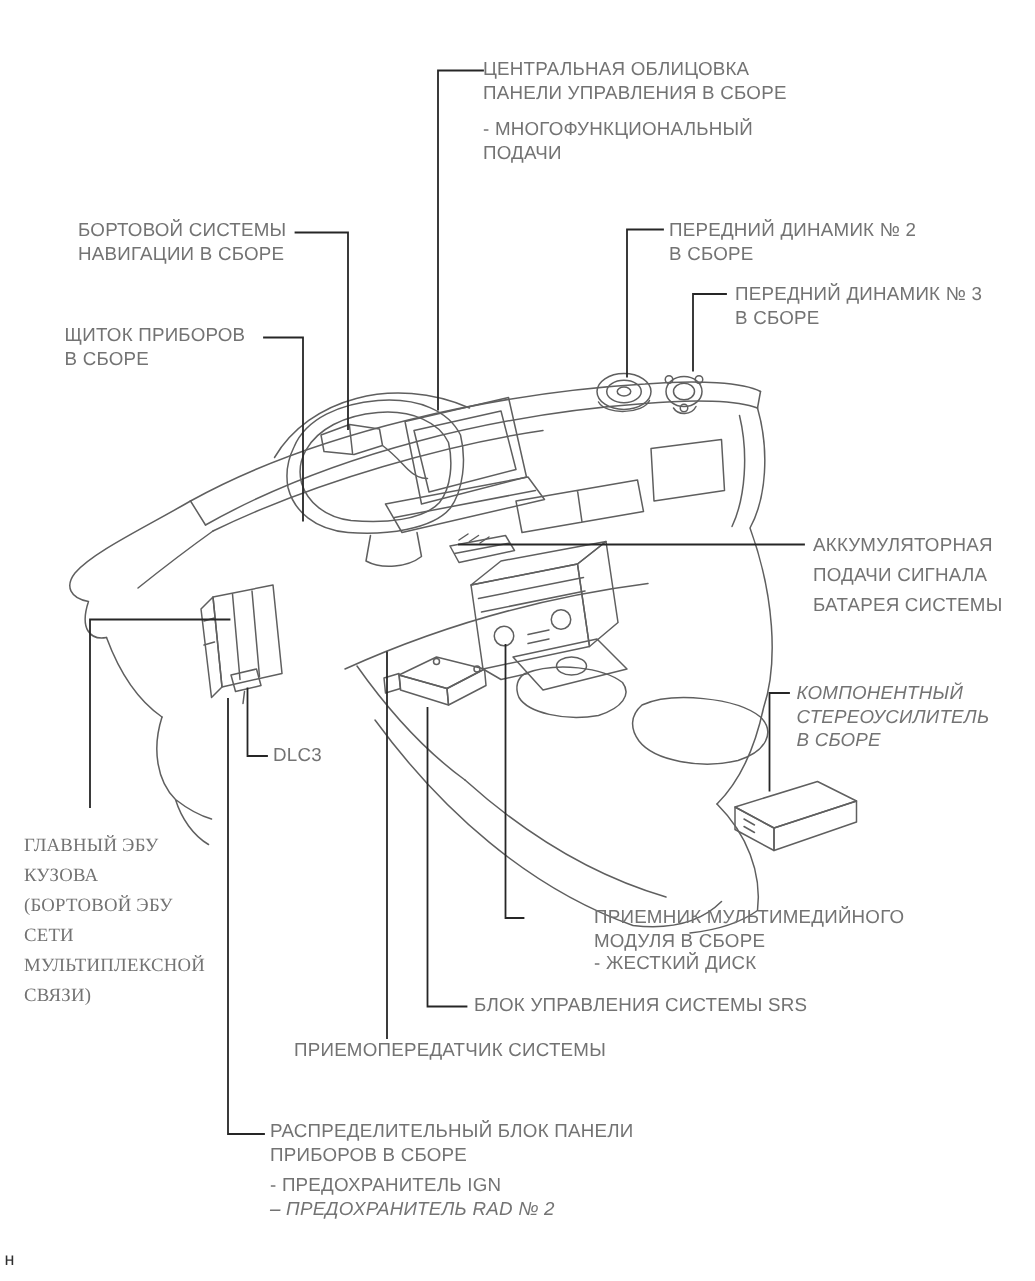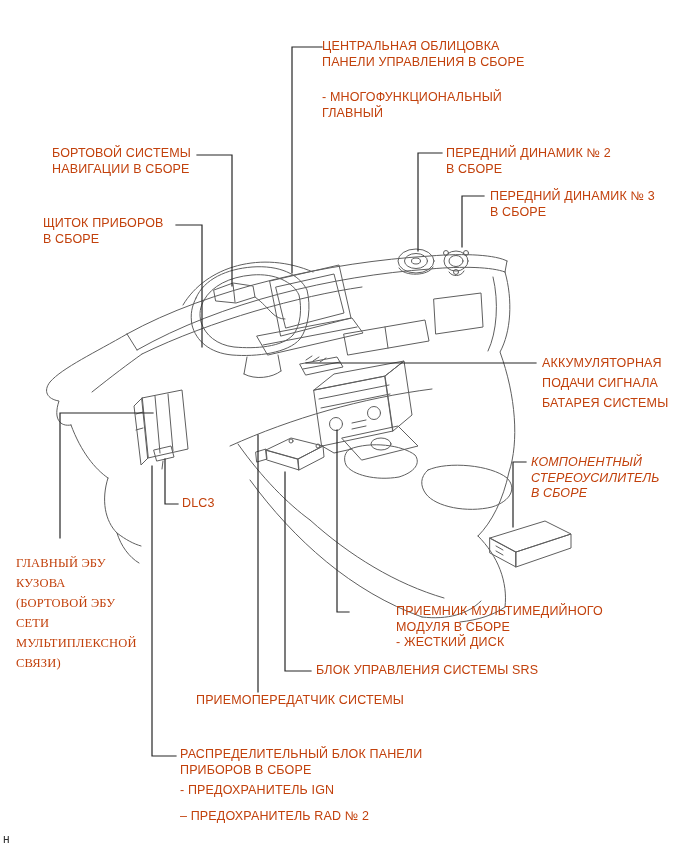--- a/index.html
+++ b/index.html
@@ -1,24 +1,24 @@
 <!DOCTYPE html>
 <html><head>
 <meta charset="utf-8">
 <style>
   html,body{margin:0;padding:0;background:#fff;}
   .stage{position:relative;width:690px;height:854px;background:#ffffff;overflow:hidden;
          font-family:"Liberation Sans",sans-serif;}
   svg{position:absolute;left:0;top:0;}
-  .label{position:absolute;color:#c2410c;font-size:12.5px;line-height:15.5px;
+  .label{position:absolute;color:#737373;font-size:12.5px;line-height:15.5px;
          letter-spacing:0.15px;white-space:nowrap;}
   .lh20{line-height:20px;}
-  .gap9{margin-top:20px;}
+  .gap9{margin-top:9px;}
   .gap5{margin-top:5px;}
-  .gap10{margin-top:10px;}
+  .gap10{font-style:italic;}
   .corner{position:absolute;left:3px;top:832px;font-size:12px;color:#2f2f2f;}
 </style>
 </head>
 <body>
 
 <div class="stage">
 
   <svg width="690" height="854" viewBox="0 0 690 854">
 
     <g stroke="#5f5f5f" fill="none" stroke-width="1" stroke-linecap="round" stroke-linejoin="round">
@@ -129,21 +129,21 @@
       <path d="M285,472 V671 H311"></path>
       <path d="M258,435 V692"></path>
       <path d="M152,466 V756 H176"></path>
     </g>
   </svg>
 
   <div class="label" style="left:322px;top:39px;">
     <div>ЦЕНТРАЛЬНАЯ ОБЛИЦОВКА</div>
     <div>ПАНЕЛИ УПРАВЛЕНИЯ В СБОРЕ</div>
     <div class="gap9">- МНОГОФУНКЦИОНАЛЬНЫЙ</div>
-    <div>ГЛАВНЫЙ</div>
+    <div>ПОДАЧИ</div>
   </div>
 
   <div class="label" style="left:52px;top:146px;">
     <div>БОРТОВОЙ СИСТЕМЫ</div>
     <div>НАВИГАЦИИ В СБОРЕ</div>
   </div>
 
   <div class="label" style="left:43px;top:216px;">
     <div>ЩИТОК ПРИБОРОВ</div>
     <div>В СБОРЕ</div>

